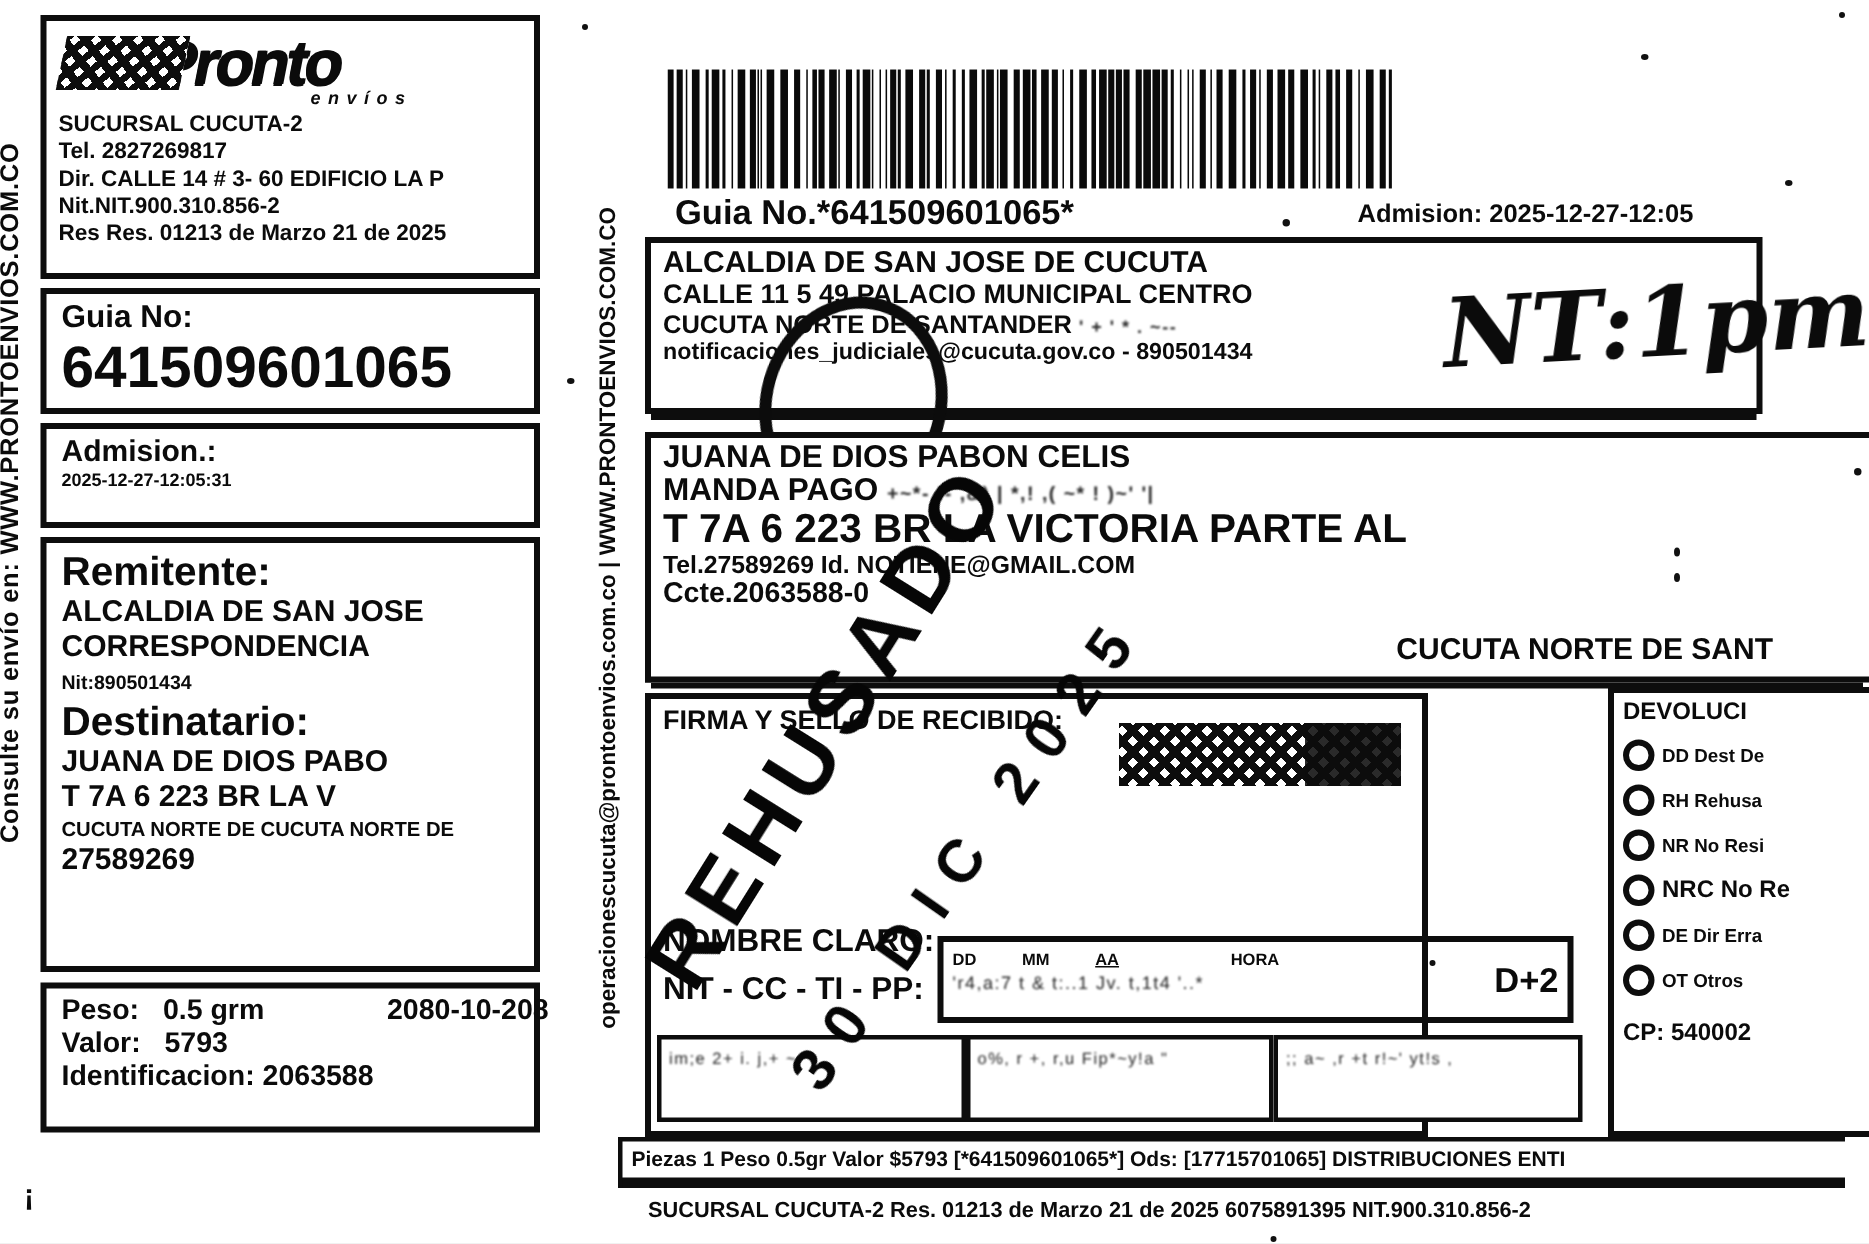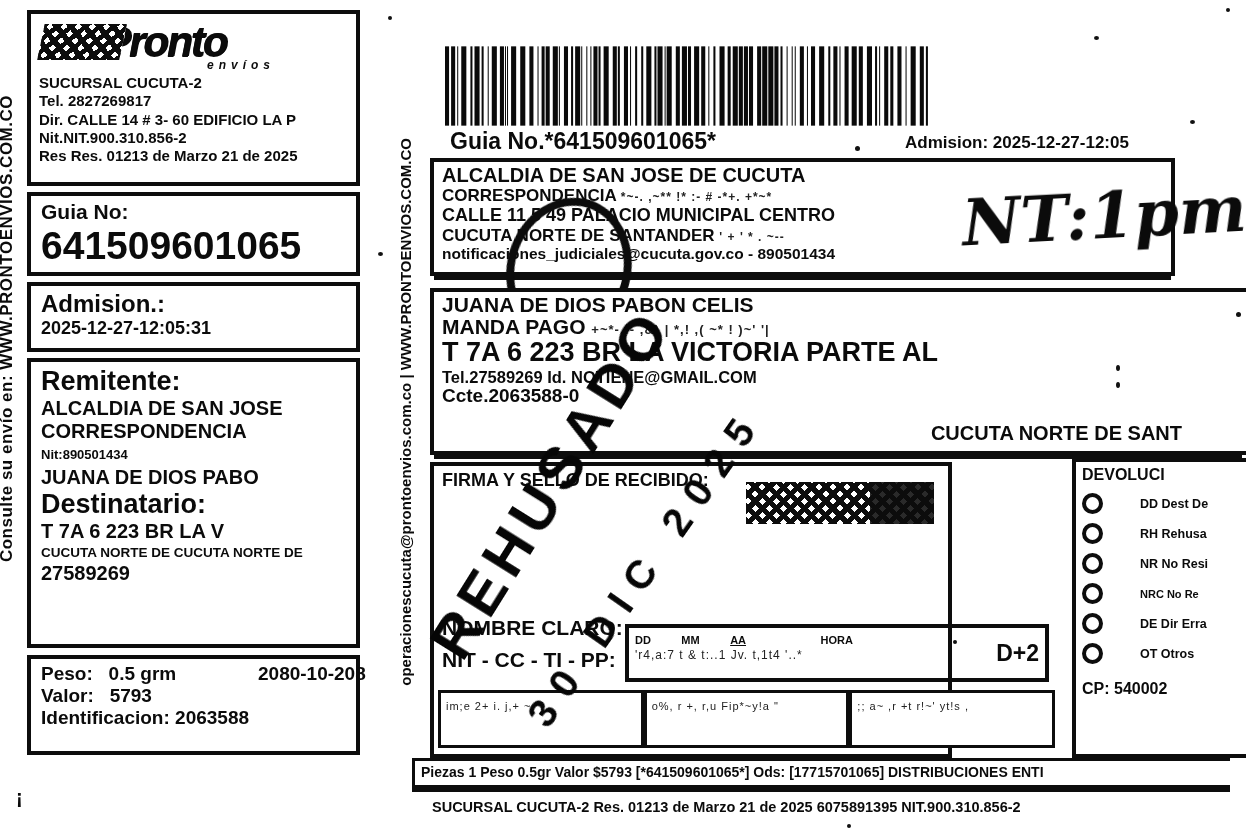--- a/index.html
+++ b/index.html
@@ -34,21 +34,21 @@
   }
   .smudge{filter:blur(0.7px);color:#222;letter-spacing:1px;}
   .stamp{
     position:absolute;font-weight:bold;color:#060606;white-space:nowrap;
     transform-origin:0 50%;filter:blur(0.4px);
   }
   .radio{
     display:inline-block;width:13px;height:13px;border:4px solid #0d0d0d;
     border-radius:50%;margin-right:5px;flex:0 0 auto;background:#fff;
   }
-  .dev-row{display:flex;align-items:center;margin:9px 0;gap:32px;}
+  .dev-row{display:flex;align-items:center;margin:9px 0;}
   .speck{position:absolute;background:#111;border-radius:50%;}
   .dline{box-shadow:0 8px 0 -4px #0d0d0d;} 
   .slot{border:3px solid #0d0d0d;height:58px;box-sizing:border-box;background:#fff;padding:3px 5px;}
   .firma-logo{position:absolute;right:14px;top:16px;width:188px;height:42px;}
   .firma-logo-dark{position:absolute;right:0;top:0;width:34%;height:100%;background:#0d0d0d;opacity:.88;}
   .scribble-oval{
     position:absolute;border:8px solid #0c0c0c;border-radius:50%;
     transform:rotate(16deg);filter:blur(0.5px);background:transparent;
   }
   .handwriting{
@@ -76,31 +76,31 @@
     <div class="b nb" style="font-size:15px;line-height:1.22;">Nit.NIT.900.310.856-2</div>
     <div class="b nb" style="font-size:15px;line-height:1.22;">Res Res. 01213 de Marzo 21 de 2025</div>
   </div>
 
   <div class="box" style="left:27px;top:192px;width:333px;height:84px;padding:4px 10px;">
     <div class="b" style="font-size:21px;">Guia No:</div>
     <div class="b nb" style="font-size:39px;letter-spacing:0;">641509601065</div>
   </div>
 
   <div class="box" style="left:27px;top:282px;width:333px;height:70px;padding:4px 10px;">
-    <div class="b" style="font-size:24px;">Admision.:</div>
-    <div class="b" style="font-size:18px;">2025-12-27-12:05:31</div>
+    <div class="b" style="font-size:20px;">Admision.:</div>
+    <div class="b" style="font-size:12px;">2025-12-27-12:05:31</div>
   </div>
 
   <div class="box" style="left:27px;top:358px;width:333px;height:290px;padding:4px 10px;">
     <div class="b" style="font-size:27px;">Remitente:</div>
     <div class="b nb" style="font-size:20px;">ALCALDIA DE SAN JOSE</div>
     <div class="b nb" style="font-size:20px;">CORRESPONDENCIA</div>
     <div class="b" style="font-size:13px;margin:4px 0;">Nit:890501434</div>
+    <div class="b" style="font-size:27px;">Destinatario:</div>
     <div class="b nb" style="font-size:20px;">JUANA DE DIOS PABO</div>
-    <div class="b" style="font-size:27px;">Destinatario:</div>
     <div class="b nb" style="font-size:20px;">T 7A 6 223 BR LA V</div>
     <div class="b" style="font-size:13.5px;white-space:nowrap;margin:2px 0;">CUCUTA NORTE DE  CUCUTA NORTE DE</div>
     <div class="b nb" style="font-size:20px;">27589269</div>
   </div>
 
   <div class="box" style="left:27px;top:655px;width:333px;height:100px;padding:4px 10px;overflow:visible;">
     <div class="b" style="font-size:19px;white-space:nowrap;position:relative;">
       <span>Peso:</span>&nbsp;&nbsp;
       <span>0.5 grm</span>
       <span style="position:absolute;left:217px;top:0;">2080-10-208</span>
@@ -198,24 +198,20 @@
         <rect x="467" y="0" width="4" height="78"></rect>
         <rect x="473" y="0" width="2" height="78"></rect>
       </g>
     </svg>
 
   <div class="b nb" style="position:absolute;left:450px;top:128px;font-size:23px;">Guia No.*641509601065*</div>
   <div class="b nb" style="position:absolute;left:905px;top:133px;font-size:17px;">Admision: 2025-12-27-12:05</div>
 
   <div class="box dline" style="left:430px;top:158px;width:745px;height:118px;padding:2px 8px;">
     <div class="b nb" style="font-size:20px;line-height:1.12;">ALCALDIA DE SAN JOSE DE CUCUTA</div>
-    <div class="b nb" style="font-size:17px;line-height:1.12;">
-      <span>CORRESPONDENCIA</span>
-      <span class="smudge" style="font-size:12px;">*~-. ,~** !*  :- # -*+. +*~*</span>
-    </div>
     <div class="b nb" style="font-size:18px;line-height:1.12;">CALLE 11 5 49 PALACIO MUNICIPAL CENTRO</div>
     <div class="b nb" style="font-size:17px;line-height:1.12;">
       <span>CUCUTA NORTE DE SANTANDER</span>
       <span class="smudge" style="font-size:12px;">' + '  * .  ~--</span>
     </div>
     <div class="b nb" style="font-size:15.5px;line-height:1.15;">notificaciones_judiciales@cucuta.gov.co - 890501434</div>
   </div>
 
   <div class="scribble-oval" style="left:507px;top:197px;width:108px;height:128px;"></div>
 
@@ -276,21 +272,21 @@
     <div class="dev-row">
       <span class="radio"></span>
       <span class="b nb" style="font-size:12.5px;"><span>RH</span> <span>Rehusa</span></span>
     </div>
     <div class="dev-row">
       <span class="radio"></span>
       <span class="b nb" style="font-size:12.5px;"><span>NR</span> <span>No Resi</span></span>
     </div>
     <div class="dev-row">
       <span class="radio"></span>
-      <span class="b nb" style="font-size:11px;"><span>NRC</span> <span>No Re</span></span>
+      <span class="b nb" style="font-size:16px;"><span>NRC</span> <span>No Re</span></span>
     </div>
     <div class="dev-row">
       <span class="radio"></span>
       <span class="b nb" style="font-size:12.5px;"><span>DE</span> <span>Dir Erra</span></span>
     </div>
     <div class="dev-row">
       <span class="radio"></span>
       <span class="b nb" style="font-size:12.5px;"><span>OT</span> <span>Otros</span></span>
     </div>
     <div class="b nb" style="font-size:16px;margin-top:16px;">CP: 540002</div>

